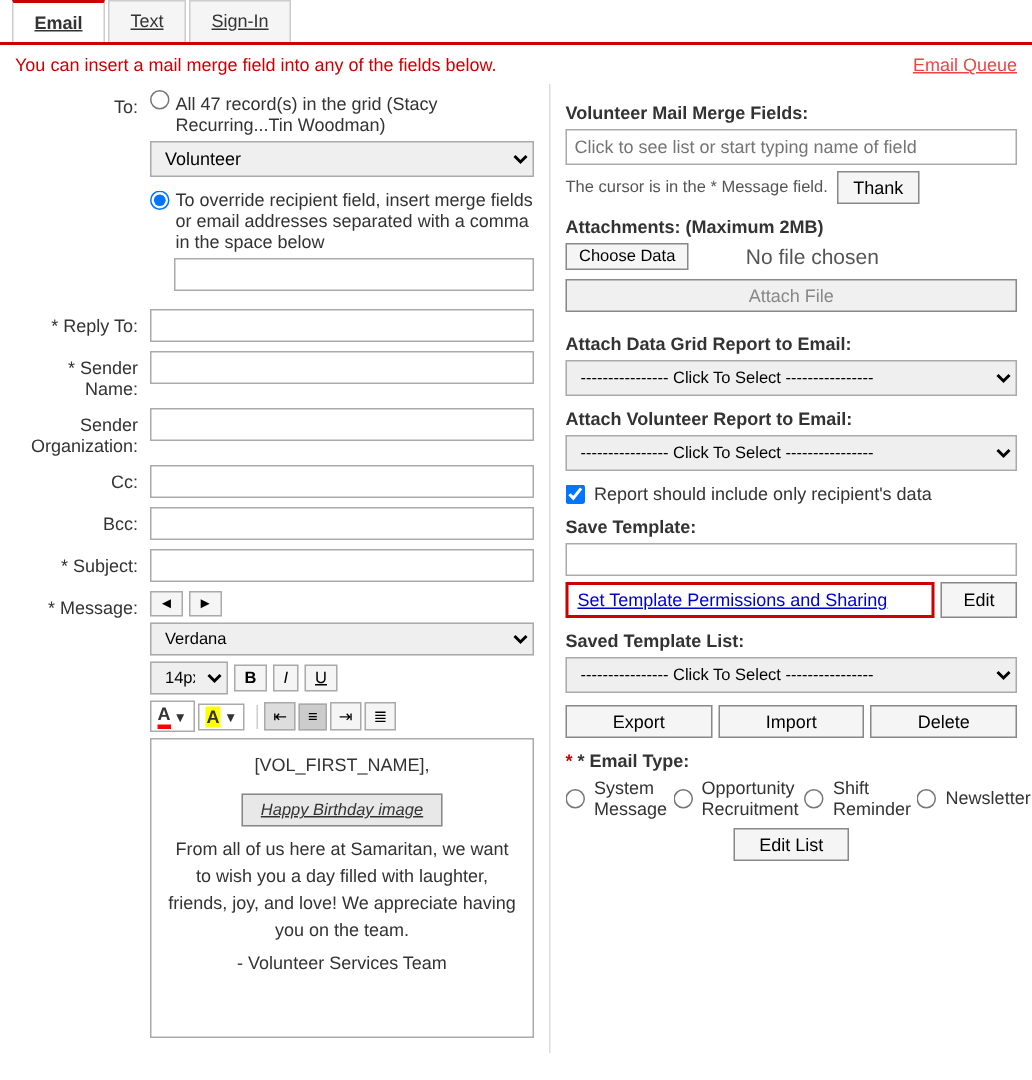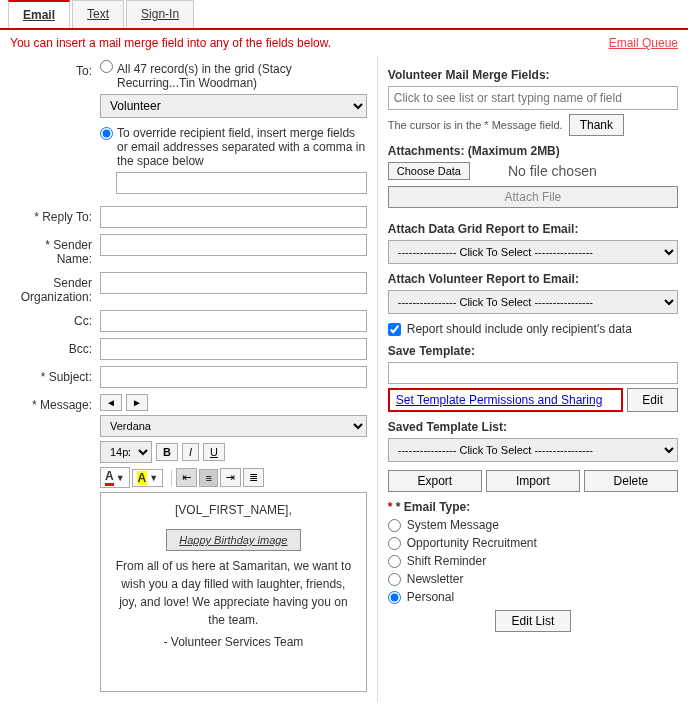--- a/index.html
+++ b/index.html
@@ -23,21 +23,21 @@
 
     input[type="text"], select, textarea {
       width: 100%;
       border: 1px solid #aaa;
       padding: 3px 5px;
       font-size: 12px;
       font-family: Arial, sans-serif;
     }
     select { height: 24px; }
 
-    .radio-group { display: flex; flex-direction: column; gap: 4px; }
+    .radio-group { display: flex; gap: 4px; }
     .radio-row { display: flex; align-items: center; gap: 6px; font-size: 12px; }
     .radio-row input[type="radio"] { margin: 0; }
 
     .to-options { margin-bottom: 6px; }
     .to-option-row { display: flex; align-items: flex-start; gap: 4px; margin-bottom: 4px; }
     .to-option-text { font-size: 12px; padding-top: 2px; }
 
     .override-box { margin-top: 4px; margin-left: 16px; }
 
     .toolbar { display: flex; align-items: center; gap: 4px; margin-bottom: 4px; flex-wrap: wrap; }

